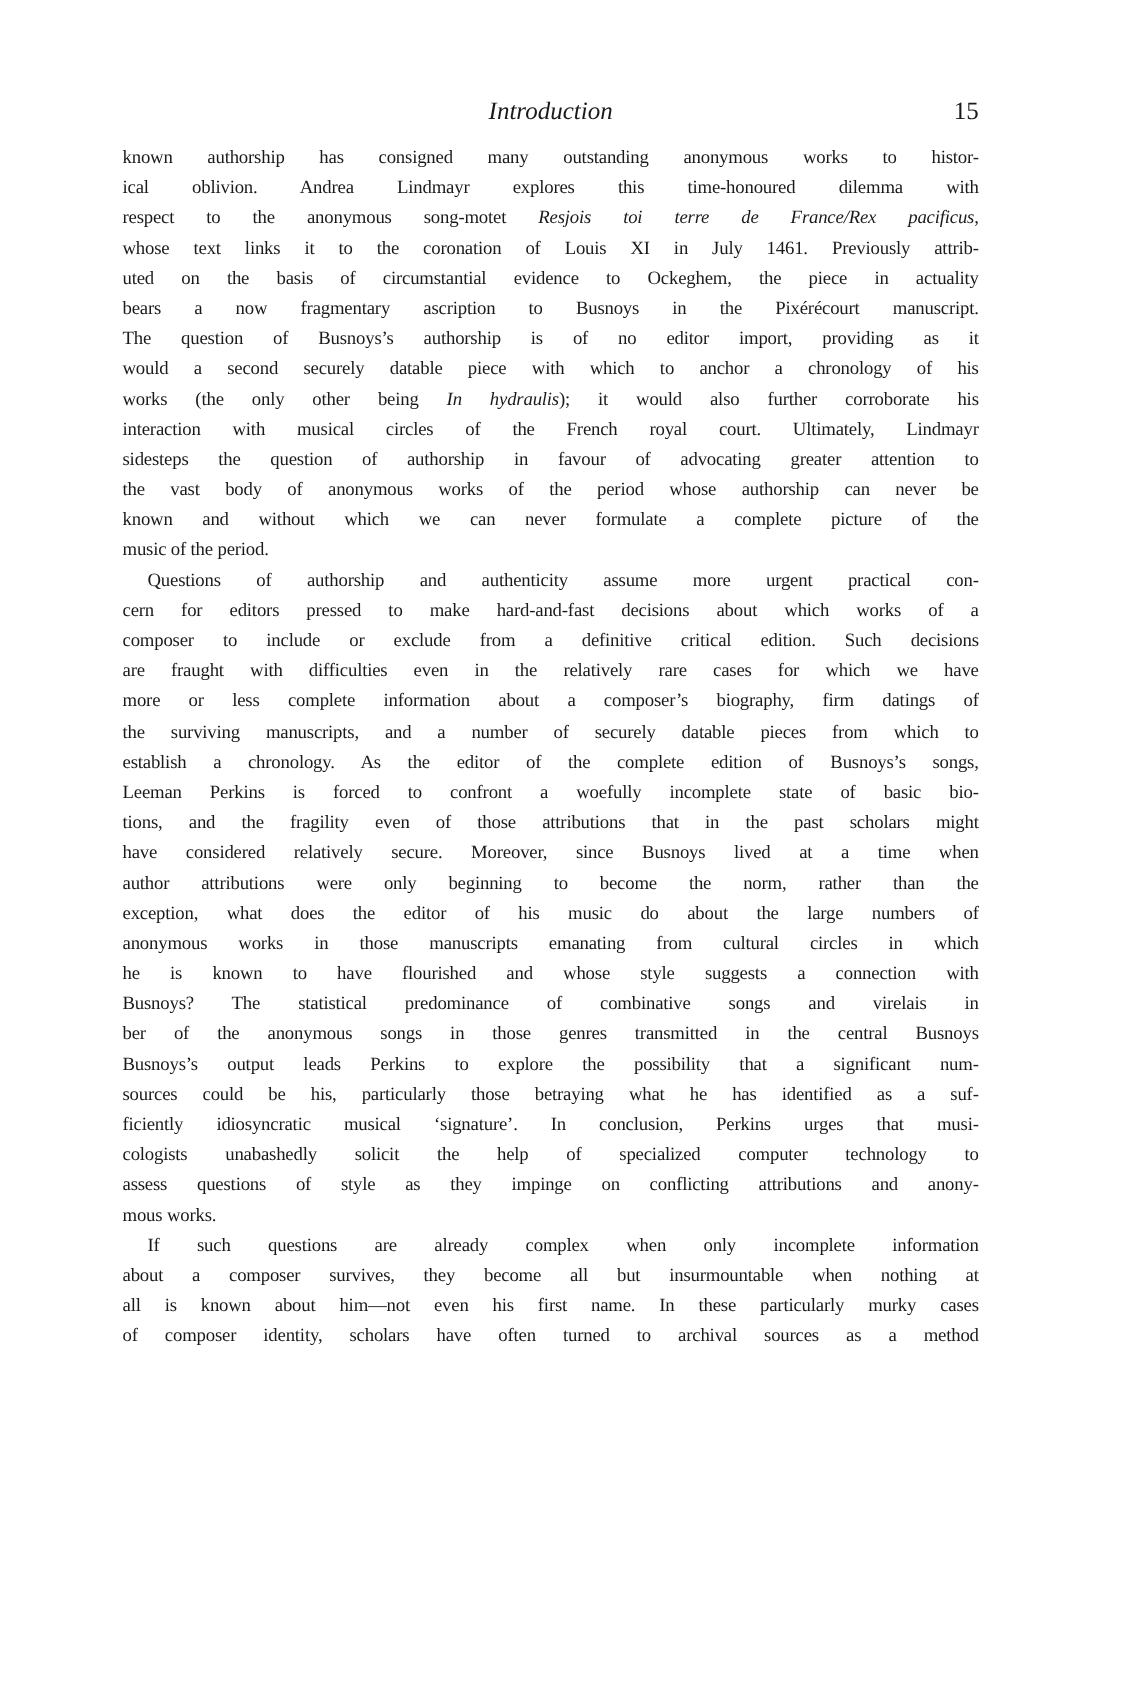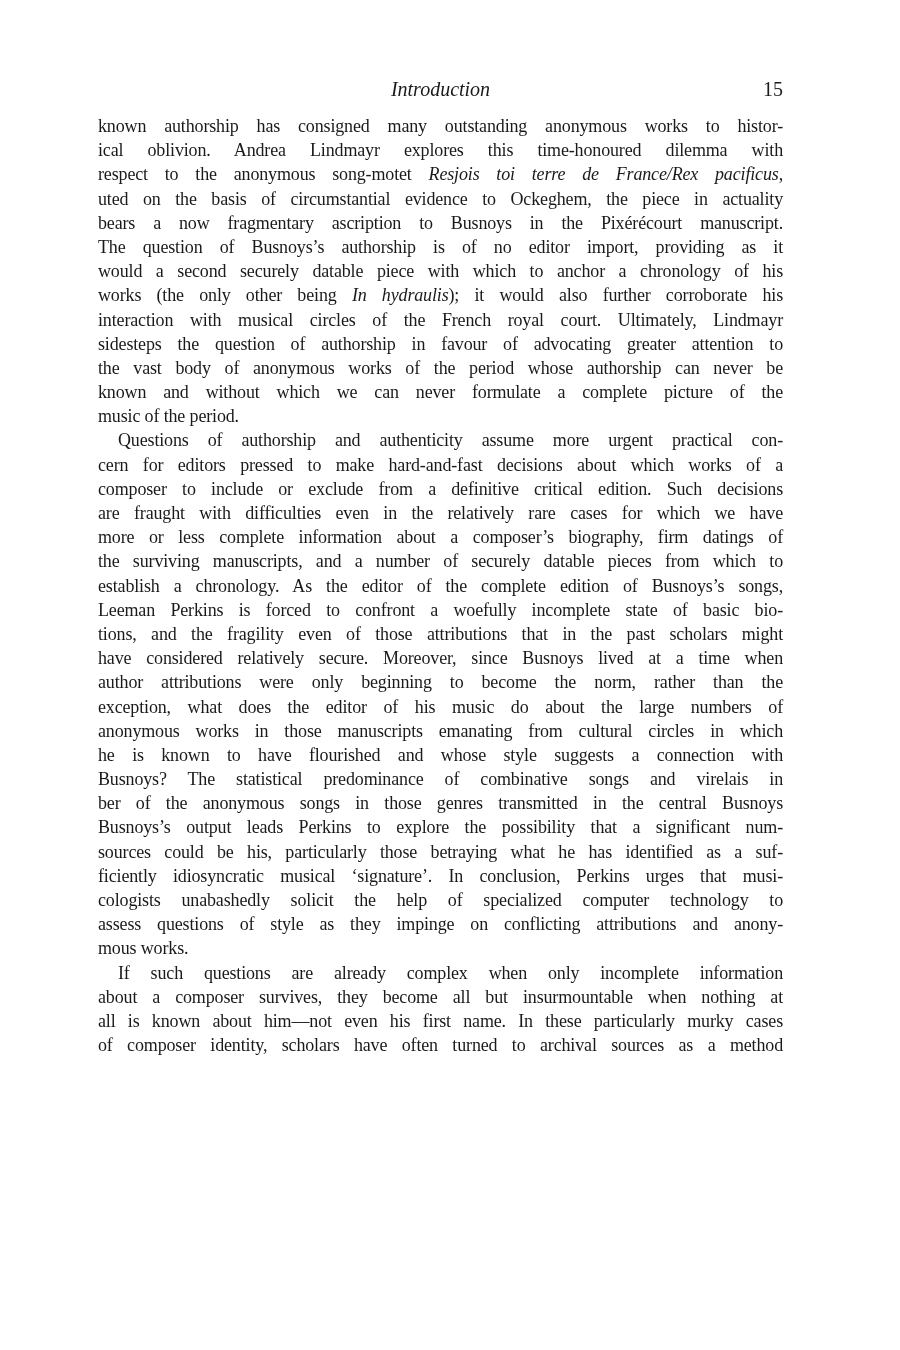--- a/index.html
+++ b/index.html
@@ -38,21 +38,21 @@
       position: absolute;
       right: 0;
       top: 0;
       text-align: center;
     }
     .body-text {
       margin-top: 10px;
     }
     .line {
       display: block;
-      font-size: 18px;
+      font-size: 15px;
       line-height: 24.2px;
       height: 24.2px;
       white-space: nowrap;
       text-align: justify;
       text-align-last: justify;
       letter-spacing: -0.15px;
     }
     .line.last {
       text-align-last: left;
     }
@@ -67,20 +67,21 @@
 <div class="page">
   <div class="running-head">
     <span class="running-title">Introduction</span>
     <span class="page-number">15</span>
   </div>
   <div class="body-text" id="body-text">
       <div>
         <span class="line">known authorship has consigned many outstanding anonymous works to histor-</span>
         <span class="line">ical oblivion. Andrea Lindmayr explores this time-honoured dilemma with</span>
         <span class="line">respect to the anonymous song-motet <i>Resjois toi terre de France/Rex pacificus</i>,</span>
+        <span class="line">whose text links it to the coronation of Louis XI in July 1461. Previously attrib-</span>
         <span class="line">uted on the basis of circumstantial evidence to Ockeghem, the piece in actuality</span>
         <span class="line">bears a now fragmentary ascription to Busnoys in the Pixérécourt manuscript.</span>
         <span class="line">The question of Busnoys’s authorship is of no editor import, providing as it</span>
         <span class="line">would a second securely datable piece with which to anchor a chronology of his</span>
         <span class="line">works (the only other being <i>In hydraulis</i>); it would also further corroborate his</span>
         <span class="line">interaction with musical circles of the French royal court. Ultimately, Lindmayr</span>
         <span class="line">sidesteps the question of authorship in favour of advocating greater attention to</span>
         <span class="line">the vast body of anonymous works of the period whose authorship can never be</span>
         <span class="line">known and without which we can never formulate a complete picture of the</span>
         <span class="line last">music of the period.</span>

